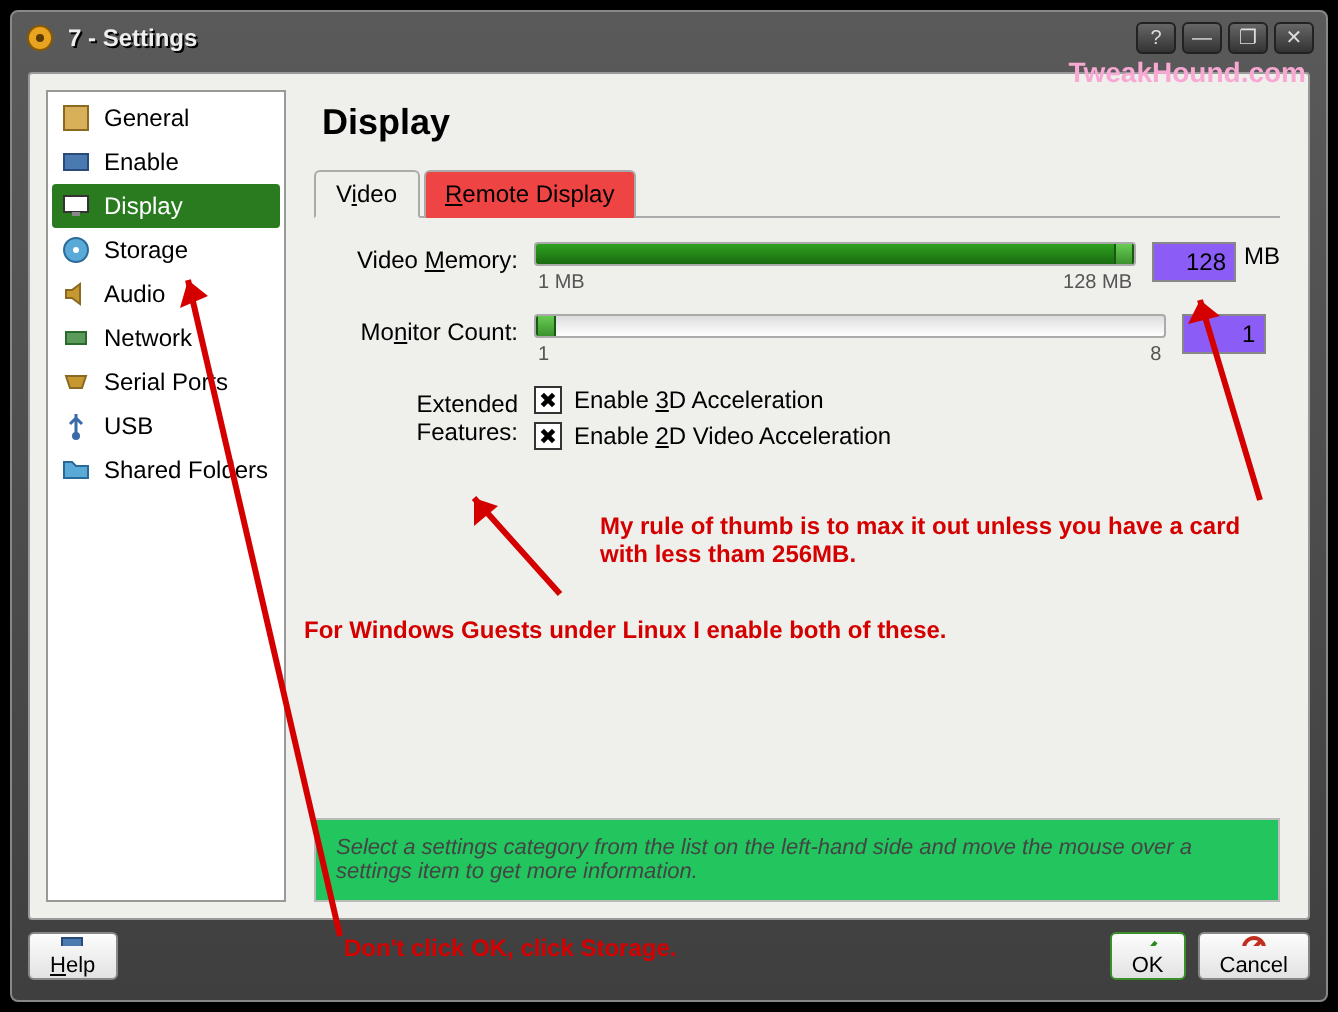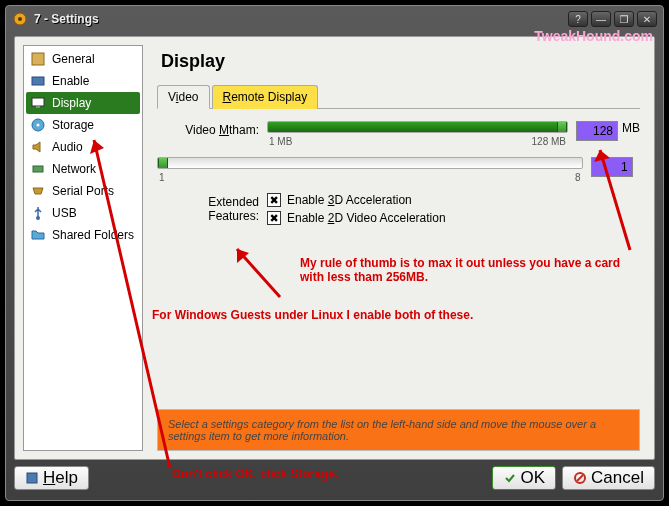--- a/index.html
+++ b/index.html
@@ -10,38 +10,38 @@
 .title-text { flex: 1; font-weight: bold; text-shadow: 1px 1px #000; }
 .win-btn { width: 20px; height: 16px; background: linear-gradient(#666,#333); border: 1px solid #222; border-radius: 3px; margin-left: 3px; display: flex; align-items: center; justify-content: center; color: #ddd; font-size: 10px; cursor: pointer; }
 .content { position: absolute; left: 8px; top: 30px; right: 8px; bottom: 40px; background: #efefec; border: 1px solid #999; border-radius: 2px; display: flex; }
 .sidebar { width: 120px; margin: 8px; background: #fff; border: 1px solid #999; padding: 2px; }
 .side-item { display: flex; align-items: center; padding: 3px 4px; font-size: 12px; cursor: pointer; gap: 6px; }
 .side-item.active { background: #2a7a1f; color: #fff; border-radius: 2px; }
 .side-icon { width: 16px; height: 16px; flex-shrink: 0; }
 .main { flex: 1; padding: 10px 14px 10px 6px; position: relative; }
 h1.page-title { font-size: 18px; font-weight: bold; margin: 4px 0 12px 4px; }
 .tabs { display: flex; border-bottom: 1px solid #aaa; margin-bottom: 12px; }
-.tab { padding: 4px 10px; font-size: 12px; border: 1px solid #aaa; border-bottom: none; background: #fde047; margin-right: 2px; border-radius: 3px 3px 0 0; cursor: pointer; position: relative; top: 1px; }
+.tab { padding: 4px 10px; font-size: 12px; border: 1px solid #aaa; border-bottom: none; background: #ef4444; margin-right: 2px; border-radius: 3px 3px 0 0; cursor: pointer; position: relative; top: 1px; }
 .tab.active { background: #efefec; border-bottom: 1px solid #efefec; }
 .tab u { text-decoration: underline; }
 .row { display: flex; align-items: flex-start; margin-bottom: 10px; font-size: 12px; }
 .row-label { width: 110px; text-align: right; padding-right: 8px; padding-top: 2px; }
 .slider-wrap { flex: 1; }
 .slider-track { position: relative; height: 12px; background: linear-gradient(#ddd,#fff); border: 1px solid #aaa; border-radius: 2px; overflow: hidden; }
 .slider-fill { position: absolute; left: 0; top: 0; bottom: 0; background: linear-gradient(#2fa120,#1a6b10); }
 .slider-warn { position: absolute; top: 0; bottom: 0; background: #e7a890; }
 .slider-handle { position: absolute; top: -3px; width: 10px; height: 18px; background: linear-gradient(#6fd85a,#2a7a1f); border: 1px solid #1a5a10; border-radius: 2px; }
 .slider-ticks { display: flex; justify-content: space-between; font-size: 10px; color: #555; margin-top: 3px; padding: 0 2px; }
 .num-input { width: 42px; height: 20px; border: 1px solid #888; text-align: right; padding: 0 4px; font-size: 12px; margin-left: 8px; background: #8b5cf6; }
 .unit { font-size: 12px; margin-left: 4px; }
 .chk { width: 14px; height: 14px; border: 1px solid #333; display: inline-flex; align-items: center; justify-content: center; font-size: 11px; background: #fff; margin-right: 6px; vertical-align: middle; }
 .feature-row { display: flex; align-items: center; font-size: 12px; margin-bottom: 4px; }
-.info-box { position: absolute; left: 6px; right: 14px; bottom: 8px; background: #f97316; border: 1px solid #bbb; padding: 8px 10px; font-size: 11px; font-style: italic; color: #444; }
+.info-box { position: absolute; left: 6px; right: 14px; bottom: 8px; background: #22c55e; border: 1px solid #bbb; padding: 8px 10px; font-size: 11px; font-style: italic; color: #444; }
 .footer { position: absolute; left: 8px; right: 8px; bottom: 8px; height: 28px; display: flex; align-items: center; }
-.btn { height: 24px; padding: 0 10px; background: linear-gradient(#fdfdfd,#e2e2e2); border: 1px solid #888; border-radius: 3px; font-size: 17px; display: flex; align-items: center; gap: 4px; cursor: pointer; }
+.btn { height: 24px; padding: 0 10px; background: linear-gradient(#fdfdfd,#e2e2e2); border: 1px solid #888; border-radius: 3px; font-size: 11px; display: flex; align-items: center; gap: 4px; cursor: pointer; flex-direction: column; }
 .btn-ok { margin-left: auto; border-color: #3a8f2a; }
 .btn-cancel { margin-left: 6px; }
 .annot { position: absolute; color: #d40000; font-weight: bold; font-size: 12px; font-family: Verdana, sans-serif; pointer-events: none; z-index: 50; }
 svg.arrow { position: absolute; pointer-events: none; z-index: 49; }
 .watermark { position: absolute; right: 16px; top: 28px; color: #f9a8d4; font-weight: bold; font-size: 14px; z-index: 60; pointer-events: none; }
 </style>
 </head>
 <body>
 
 <div class="window">
@@ -120,38 +120,39 @@
 
     <div class="main">
       <h1 class="page-title">Display</h1>
 
       <div class="tabs">
         <div class="tab active"><span>V</span><u>i</u><span>deo</span></div>
         <div class="tab"><u>R</u><span>emote Display</span></div>
       </div>
 
       <div class="row">
-        <div class="row-label"><span>Video </span><u>M</u><span>tham:</span></div>
+        <div class="row-label"><span>Video </span><u>M</u><span>emory:</span></div>
         <div class="slider-wrap">
           <div class="slider-track">
             <div class="slider-warn" style="left:0;width:8%"></div>
             <div class="slider-warn" style="right:0;width:22%"></div>
             <div class="slider-fill" style="width:100%"></div>
             <div class="slider-handle" style="left:calc(100% - 10px)"></div>
           </div>
           <div class="slider-ticks">
               <span>1 MB</span>
               <span>128 MB</span>
             </div>
         </div>
         <input class="num-input" value="128" style="">
         <span class="unit">MB</span>
       </div>
 
       <div class="row">
+        <div class="row-label"><span>Mo</span><u>n</u><span>itor Count:</span></div>
         <div class="slider-wrap">
           <div class="slider-track">
             <div class="slider-handle" style="left:0"></div>
           </div>
           <div class="slider-ticks">
               <span>1</span>
               <span>8</span>
             </div>
         </div>
         <input class="num-input" value="1" style="">

